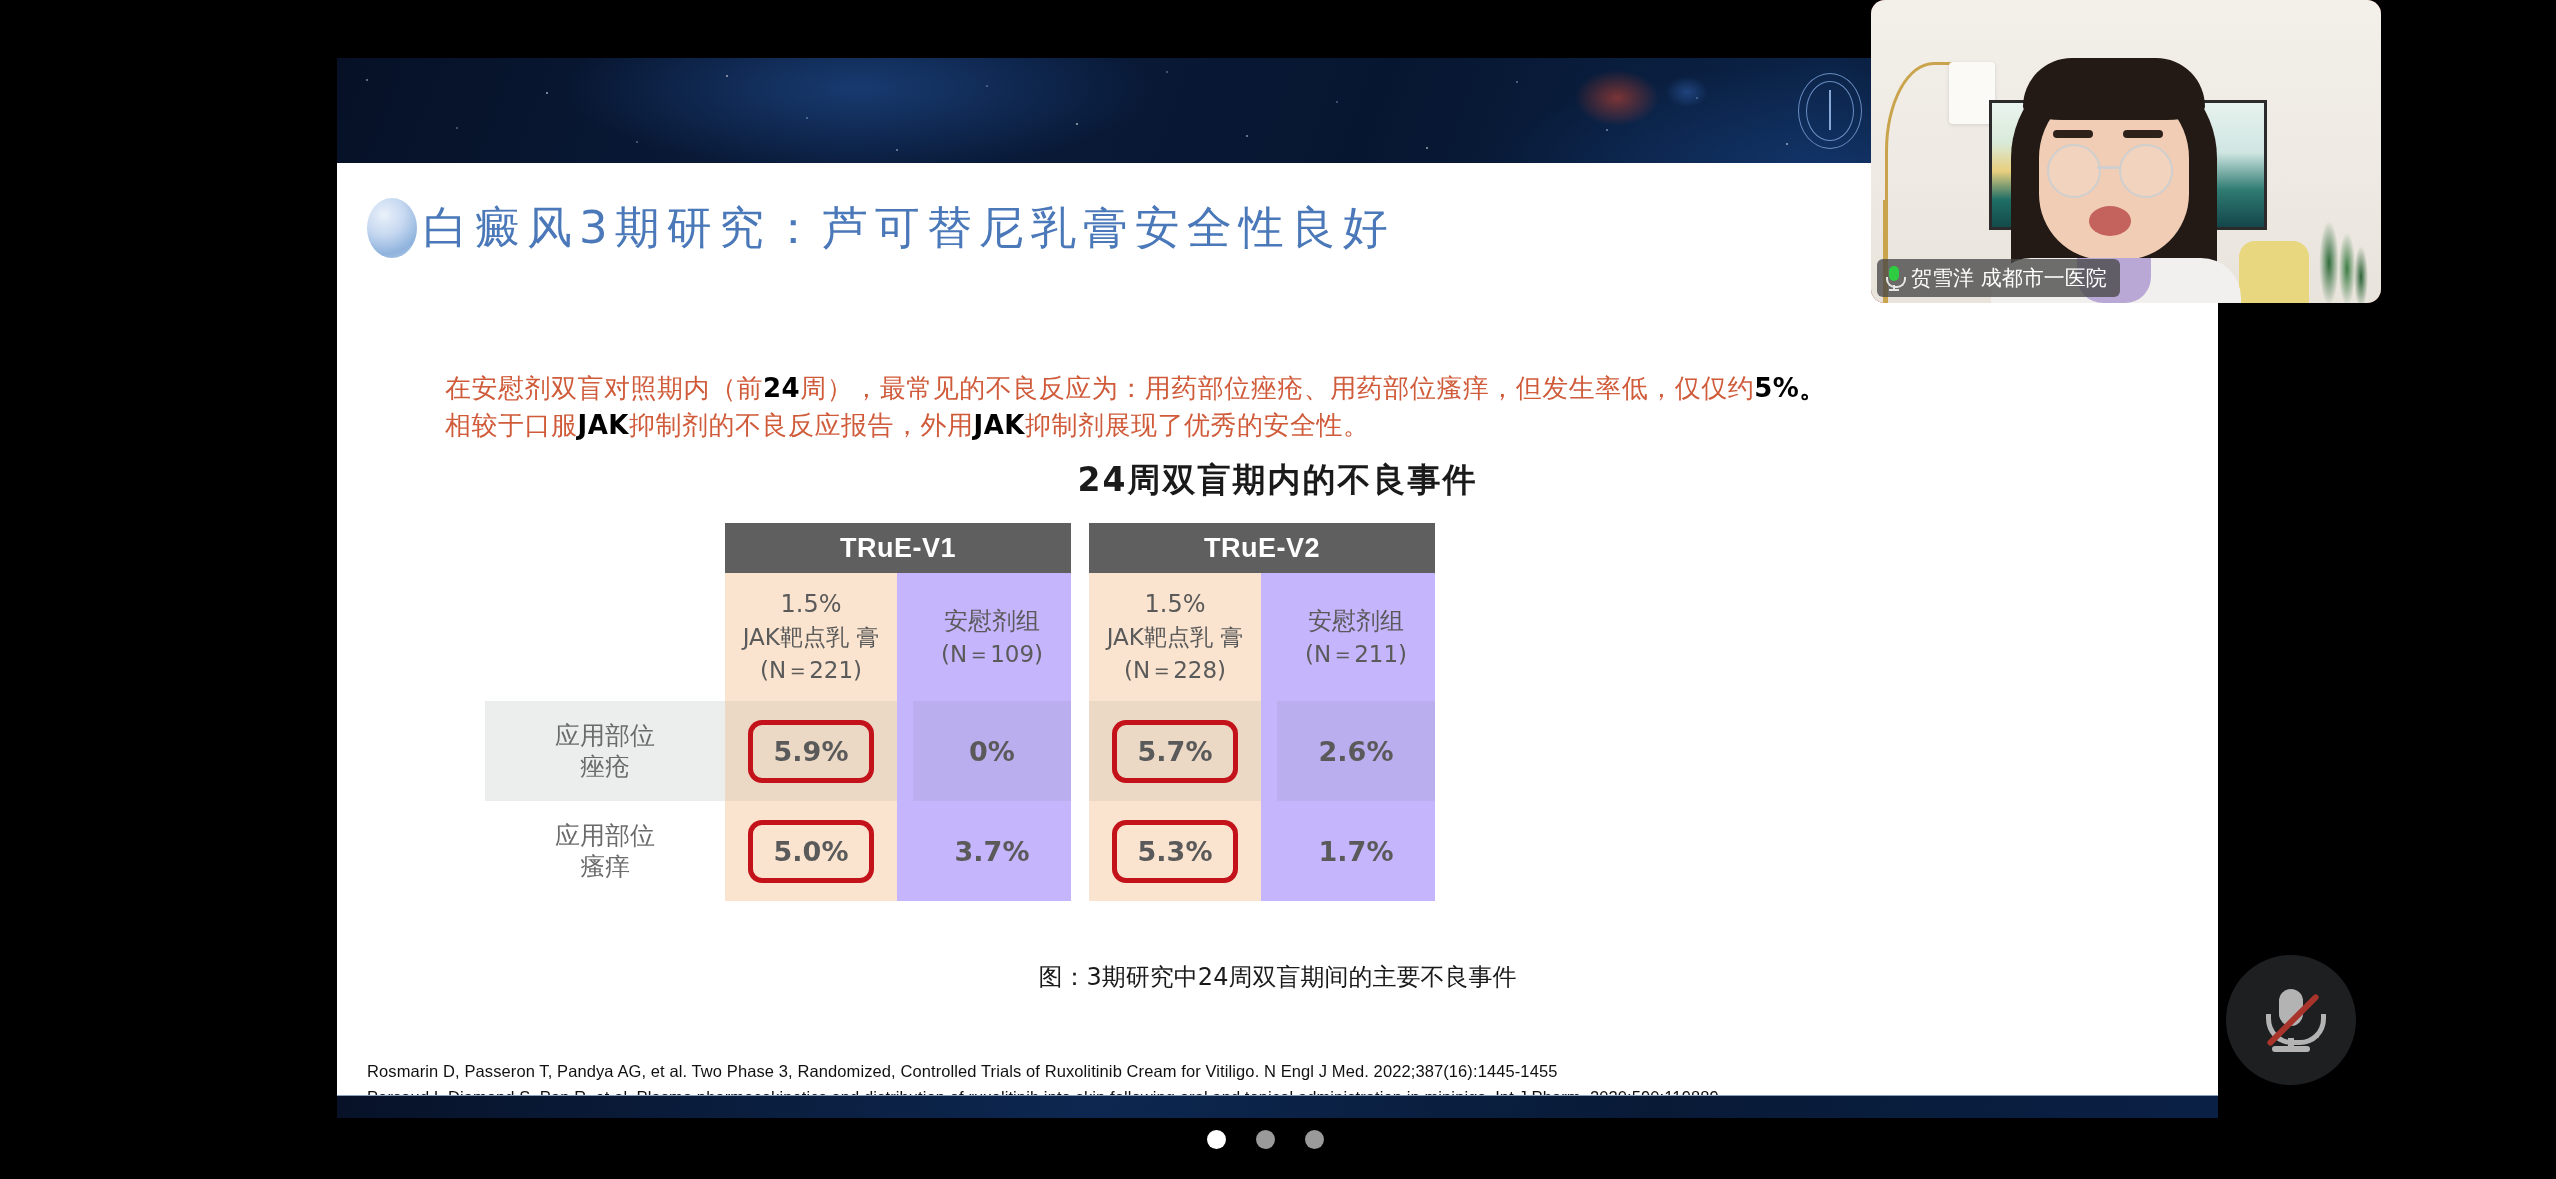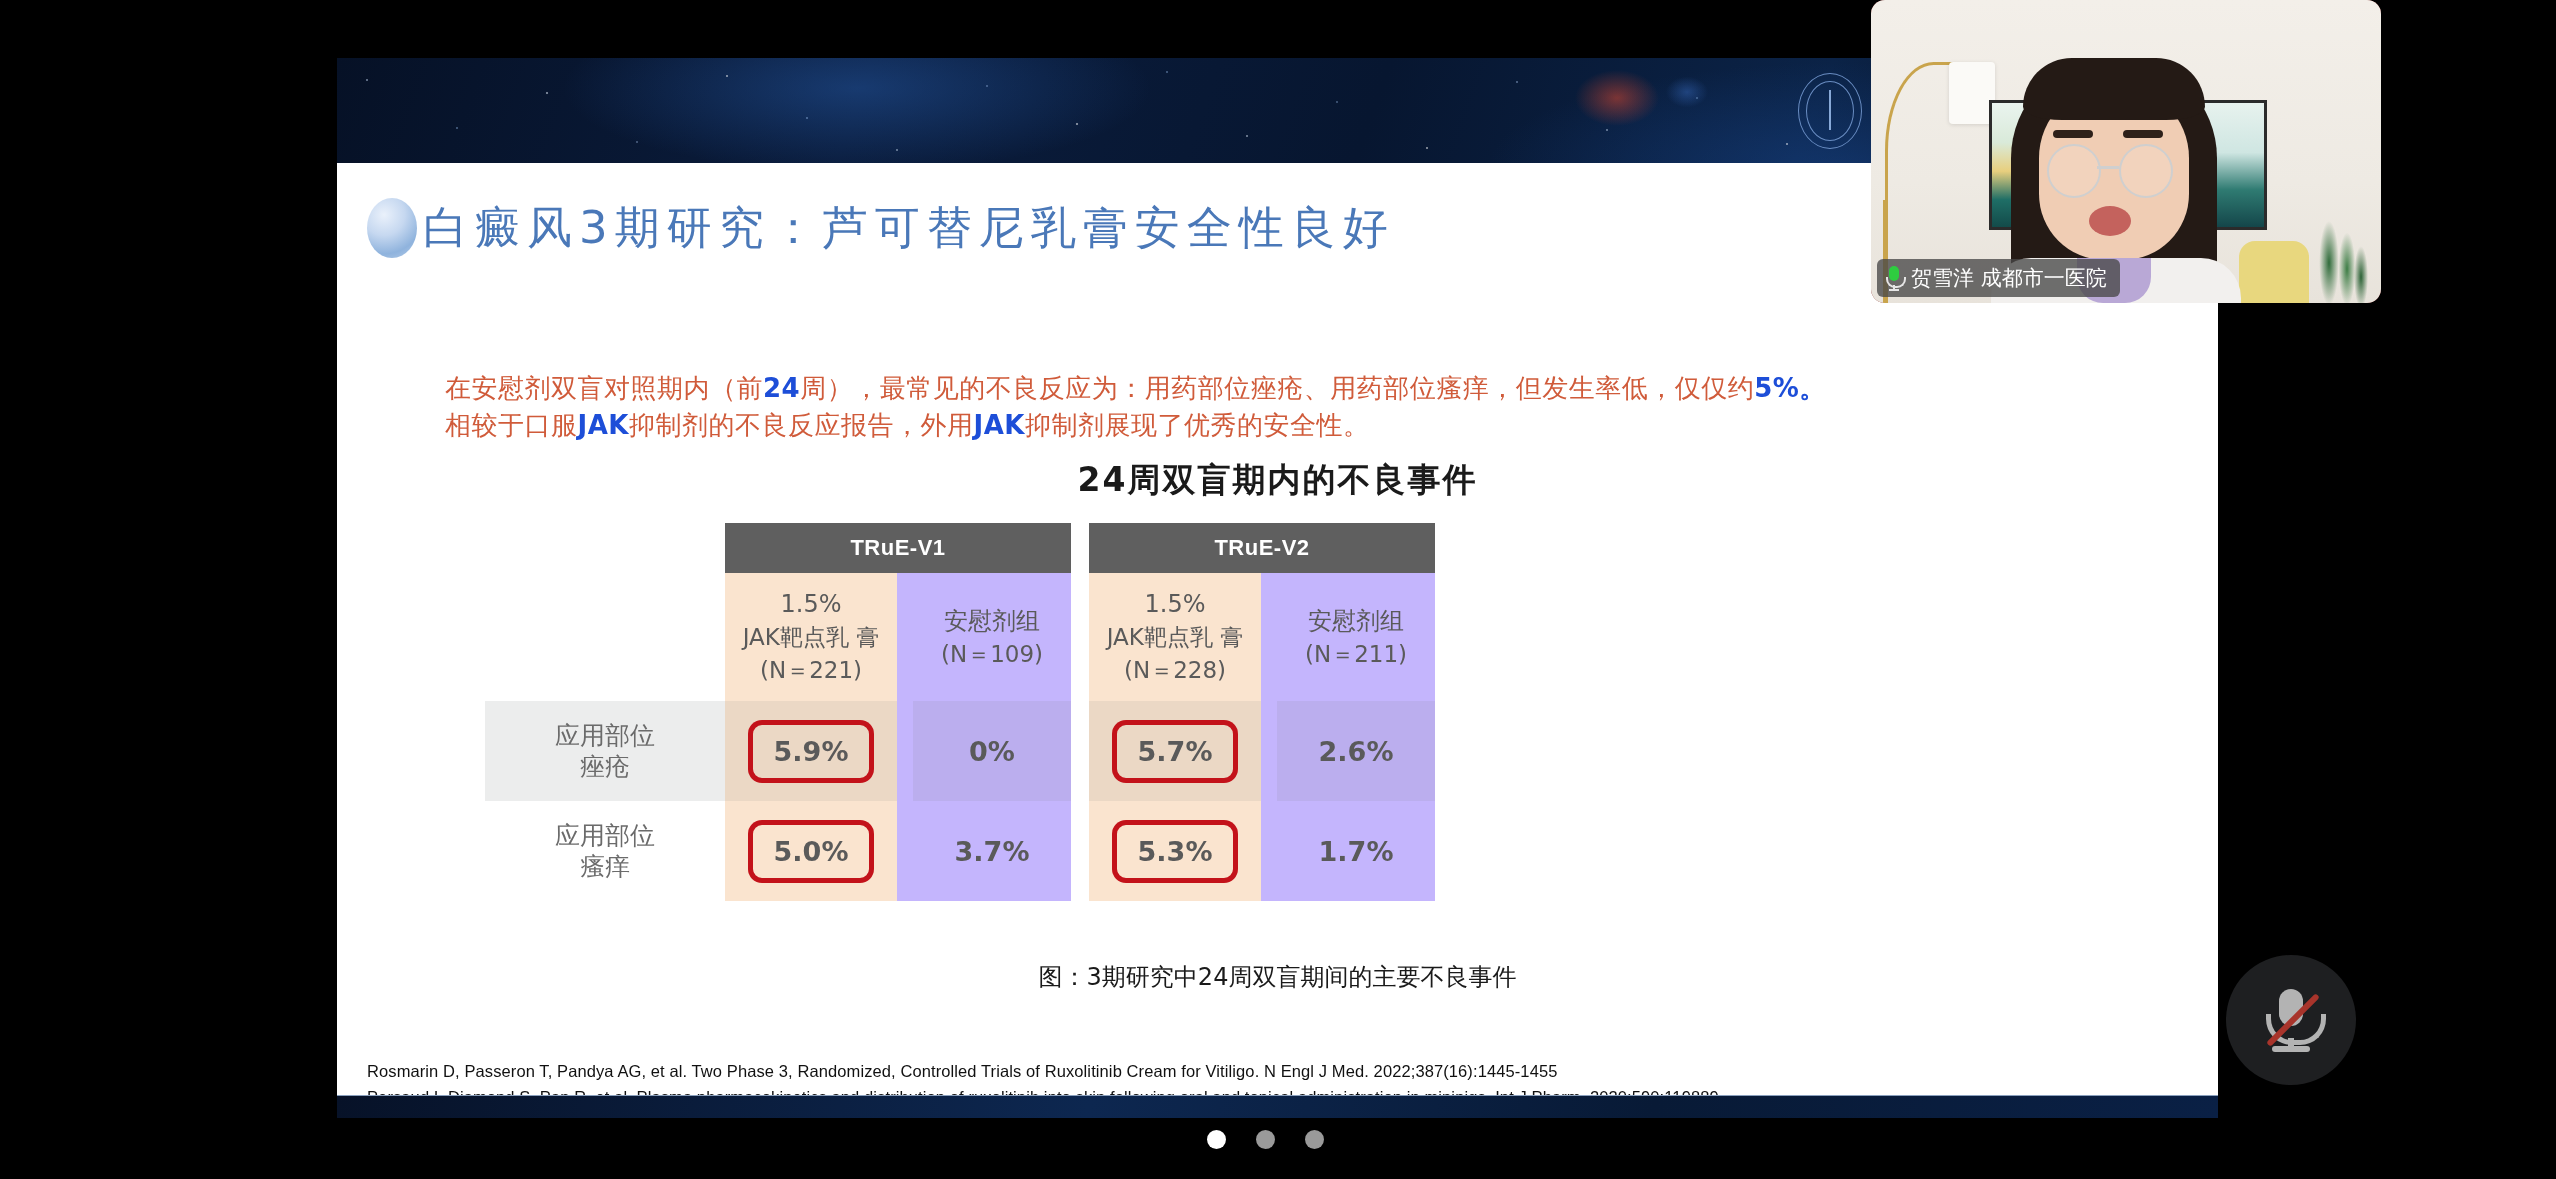--- a/index.html
+++ b/index.html
@@ -59,37 +59,37 @@
 
   
   .title-row{position:absolute;left:30px;top:140px;display:flex;align-items:center;gap:6px;}
   .bullet{width:50px;height:60px;border-radius:50%;
      background:radial-gradient(circle at 34% 28%,#eaf1fb 0%,#c6d8f0 38%,#8fb3dd 72%,#b9cfea 100%);}
   .title-txt{font-family:"DejaVu Sans",sans-serif;font-size:45px;letter-spacing:7px;color:#4a78b8;white-space:nowrap;}
 
   
   .body-p{position:absolute;left:108px;top:312px;width:1700px;
      font-family:"DejaVu Sans",sans-serif;color:#d05b3a;font-size:26px;line-height:1.42;letter-spacing:.5px;}
-  .body-p b{font-weight:bold;color:#1d4ed8;}
+  .body-p b{font-weight:bold;color:#000000;}
 
   
   .chart-title{position:absolute;left:0;right:0;top:400px;text-align:center;
      font-family:"DejaVu Sans",sans-serif;font-size:33px;font-weight:bold;color:#1a1a1a;letter-spacing:2px;}
 
   
   #tbl{position:absolute;left:148px;top:465px;width:1590px;display:flex;}
   .rowlabels{width:240px;padding-top:0;}
   .rl-spacer{height:128px;}
   .rl-cell{height:100px;display:flex;align-items:center;justify-content:center;text-align:center;
      font-family:"DejaVu Sans",sans-serif;font-size:25px;color:#6b6b6b;line-height:1.25;}
   .rl-cell.shade{background:#eceded;}
 
   .grp{display:flex;flex-direction:column;}
   .grp-head{height:50px;background:#5f5f5f;color:#fff;display:flex;align-items:center;justify-content:center;
-     font-size:22px;font-weight:bold;letter-spacing:.5px;}
+     font-size:27px;font-weight:bold;letter-spacing:.5px;}
   .grp-cols{display:flex;}
   .col{display:flex;flex-direction:column;}
   .col.treat{width:172px;background:#fae4cf;}
   .col.plac{width:158px;background:#c4b5fd;padding-left:16px;}
   .col-head{height:128px;display:flex;flex-direction:column;align-items:center;justify-content:center;
      text-align:center;font-family:"DejaVu Sans",sans-serif;font-size:24px;color:#5a5a5a;line-height:1.42;}
   .col-head .ln2{font-size:23px;}
   .cell{height:100px;display:flex;align-items:center;justify-content:center;position:relative;
      font-family:"DejaVu Sans",sans-serif;font-size:27px;font-weight:bold;color:#5a5a5a;}
   .cell.shade:after{content:"";position:absolute;inset:0;background:rgba(120,120,120,.11);pointer-events:none;}

